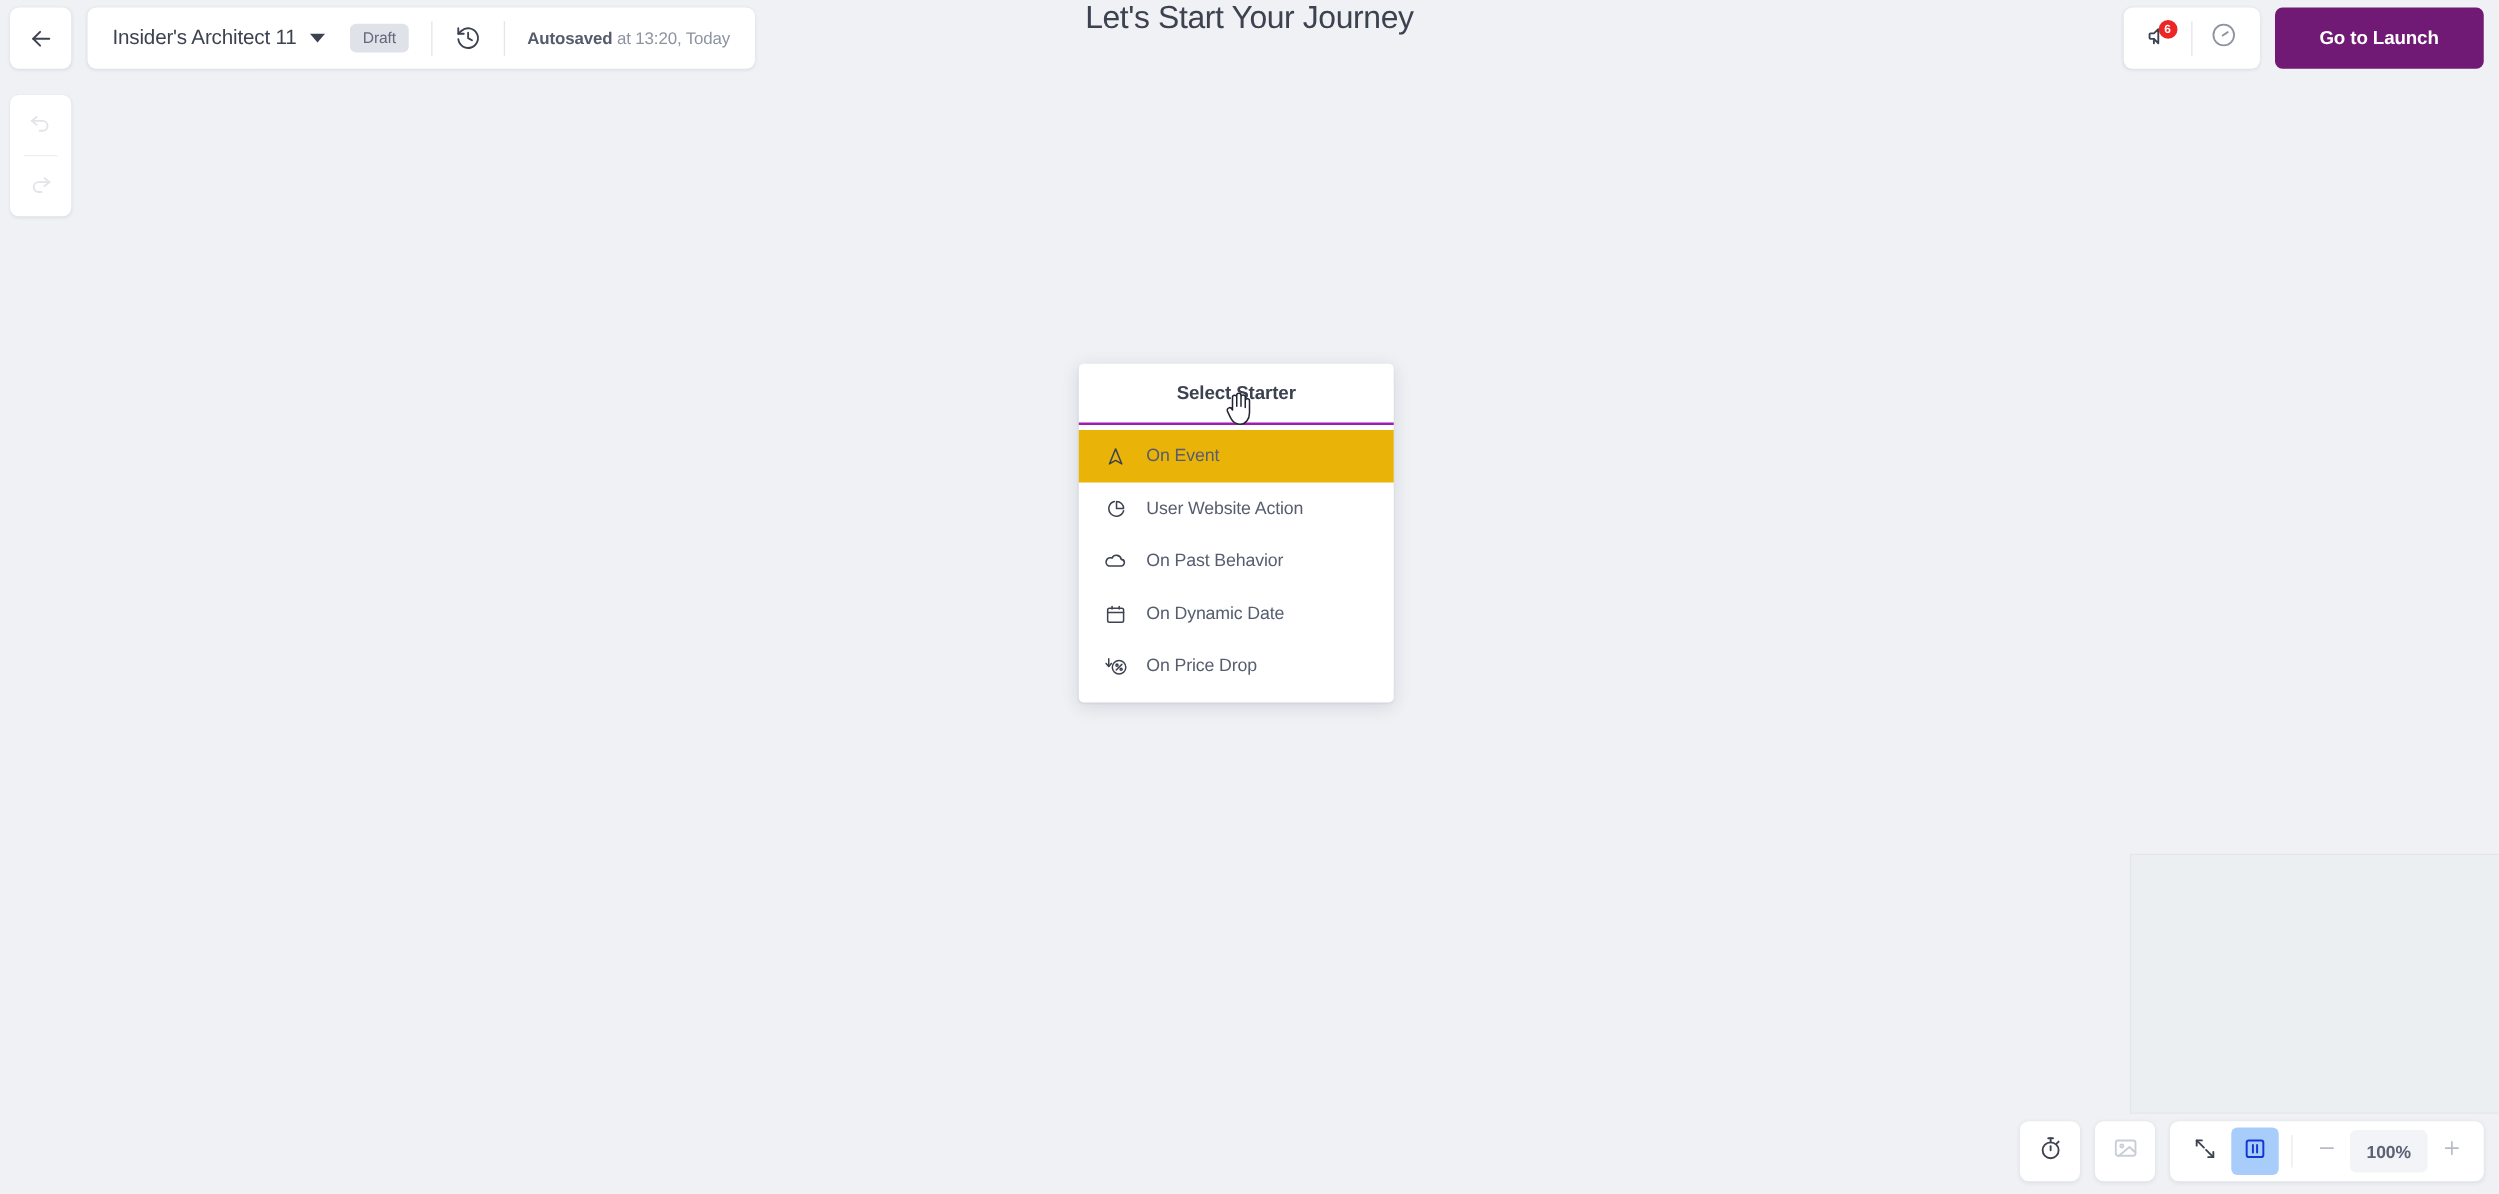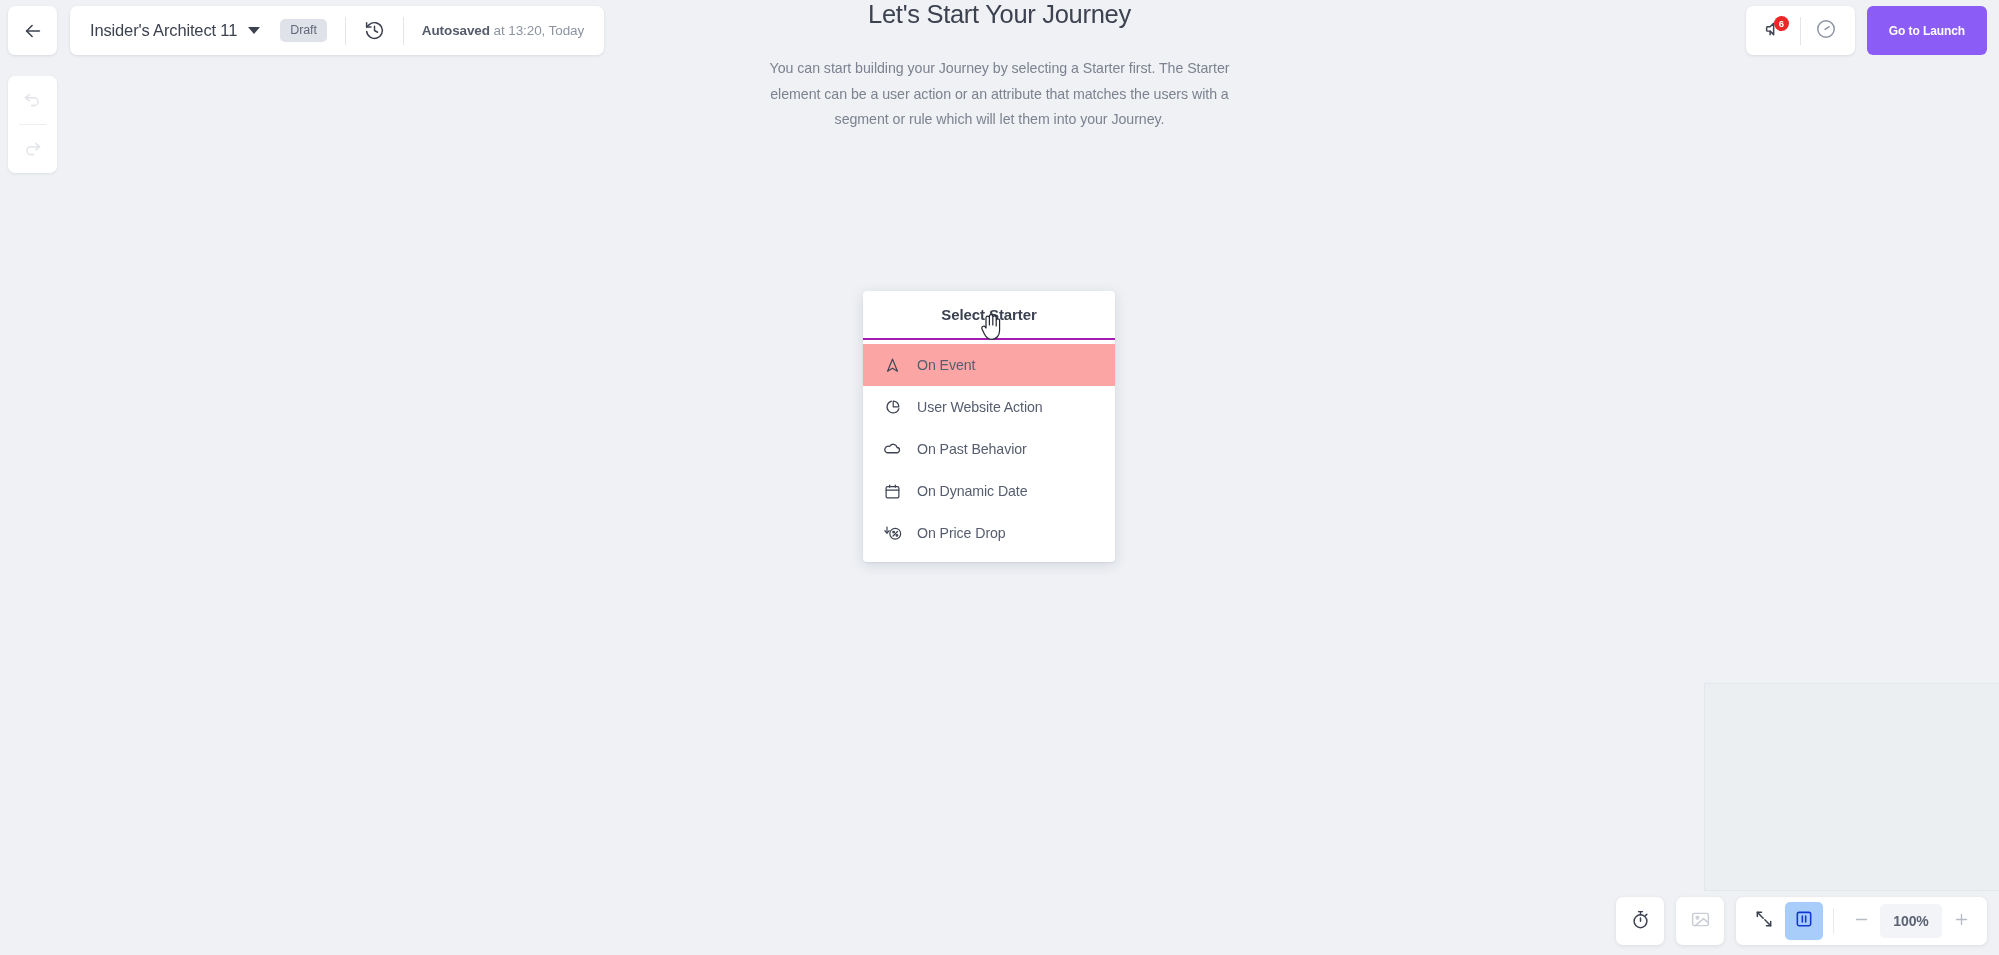--- a/index.html
+++ b/index.html
@@ -135,29 +135,29 @@
     color: #fff;
     font-size: 9.5px;
     font-weight: 700;
     display: flex;
     align-items: center;
     justify-content: center;
     line-height: 1;
   }
 
   .launch-btn {
-    background: #8b5cf6;
+    background: #701a75;
     color: #ffffff;
-    font-size: 12px;
+    font-size: 15px;
     font-weight: 700;
     letter-spacing: -0.1px;
     border: none;
     border-radius: 6px;
     height: 49px;
-    padding: 0 22px;
+    padding: 0 36px;
     cursor: pointer;
     font-family: "Liberation Sans", sans-serif;
   }
 
   
   .undo-card {
     position: absolute;
     left: 8px;
     top: 76px;
     width: 49px;
@@ -229,21 +229,21 @@
   .starter-list { padding: 4px 0 8px; }
 
   .starter-item {
     height: 42px;
     display: flex;
     align-items: center;
     padding-left: 20px;
     gap: 15px;
     cursor: pointer;
   }
-  .starter-item.active { background: #fca5a5; }
+  .starter-item.active { background: #eab308; }
   .starter-item .si-icon {
     width: 19px; height: 19px;
     display: flex; align-items: center; justify-content: center;
     flex: 0 0 auto;
   }
   .starter-item .si-label {
     font-size: 14.2px;
     color: #565d6e;
     letter-spacing: -0.1px;
     white-space: nowrap;
@@ -399,21 +399,20 @@
       <svg width="19" height="19" viewBox="0 0 24 24" fill="none" stroke="#e2e4e9" stroke-width="1.9" stroke-linecap="round" stroke-linejoin="round">
         <polyline points="16 7 21 11 16 15"></polyline>
         <path d="M21 11H10a5 5 0 0 0 0 10h3"></path>
       </svg>
     </span>
   </div>
 </div>
 
 <div class="center">
   <h1 class="hero-title">Let's Start Your Journey</h1>
-  <p class="hero-desc">You can start building your Journey by selecting a Starter first. The Starter element can be a user action or an attribute that matches the users with a segment or rule which will let them into your Journey.</p>
 </div>
 
 <div class="starter-panel">
   <div class="starter-head">Select Starter</div>
   <div class="starter-list">
 
     <div class="starter-item active">
       <span class="si-icon">
         <svg width="17" height="17" viewBox="0 0 24 24" fill="none" stroke="#3d4251" stroke-width="1.7" stroke-linecap="round" stroke-linejoin="round">
           <path d="M12 3L5 20l7-4 7 4z"></path>

